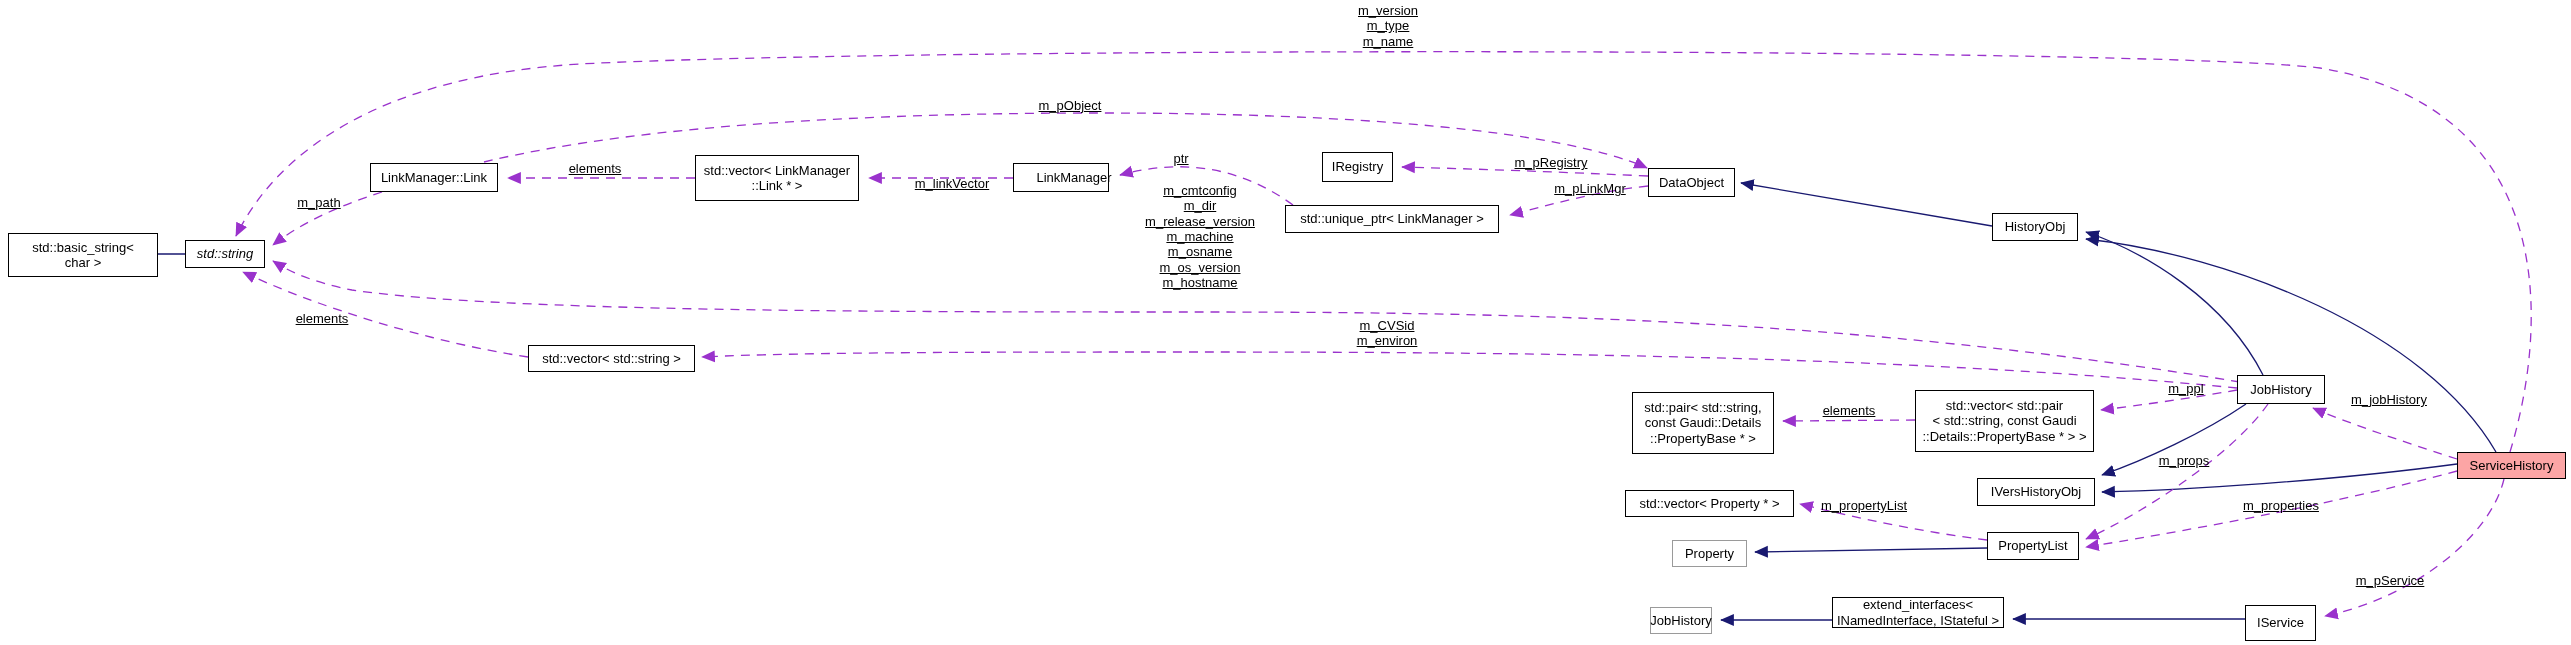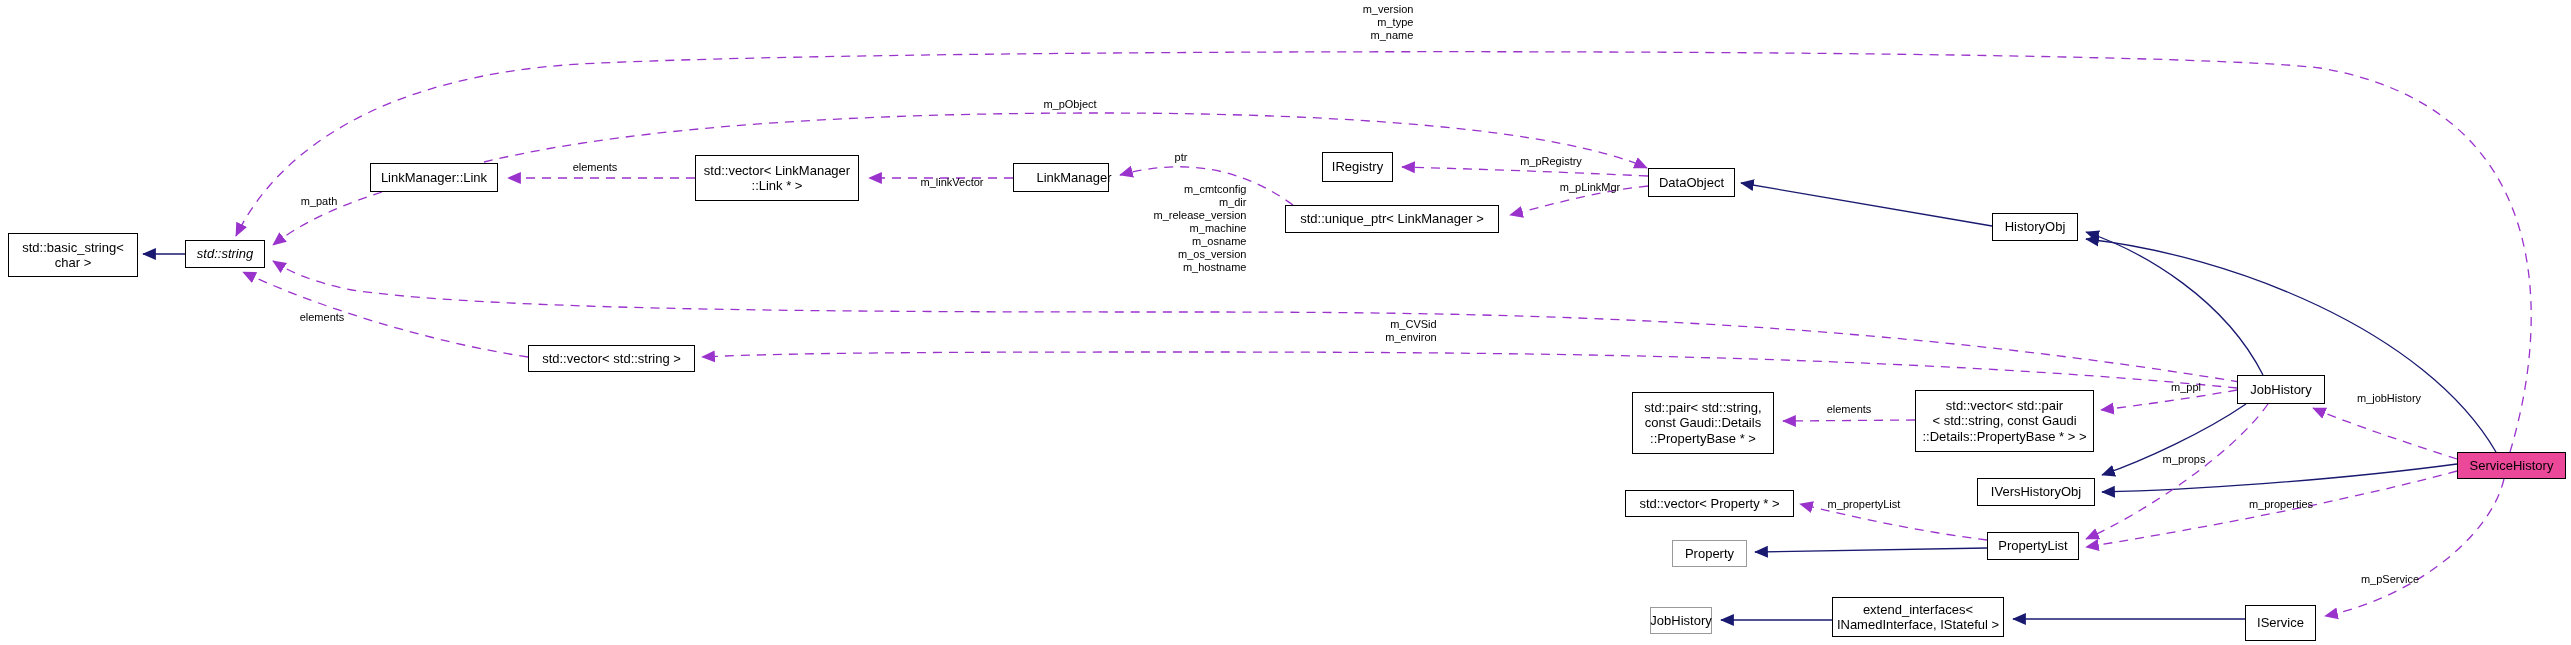--- a/index.html
+++ b/index.html
@@ -12,25 +12,25 @@
   .edge-solid { fill:none; stroke:#191970; stroke-width:1.3; }
   .edge-dashed { fill:none; stroke:#9a32cc; stroke-width:1.3; stroke-dasharray:9 7; }
   .node {
     position:absolute; box-sizing:border-box;
     display:flex; align-items:center; justify-content:center;
     border:1px solid #000000; background:#ffffff;
     font-size:13px; line-height:1.16; text-align:center;
     white-space:pre-line; color:#000000;
   }
   .node.muted { border-color:#9a9a9a; }
-  .node.current { background:#ec4899; }
+  .node.current { background:#fca5a5; }
   .elabel {
     position:absolute; transform:translateX(-50%);
-    font-size:11px; line-height:1.18; text-align:right;
-    white-space:pre-line; color:#000000;
+    font-size:13px; line-height:1.18; text-align:center;
+    white-space:pre-line; color:#000000;text-decoration:underline;
   }
 </style>
 </head>
 <body>
 
 <div class="canvas">
 
   <svg class="edges" viewBox="0 0 2571 645">
     <defs>
       <marker id="arr-navy" viewBox="0 0 10 10" refX="9" refY="5" markerWidth="11" markerHeight="11" orient="auto">
@@ -64,21 +64,21 @@
     <path class="edge-dashed" marker-end="url(#arr-purple)" d="M 2240,382 C 1850,318 1500,312 1200,312 C 900,312 500,312 352,290 C 312,282 290,272 273,261"></path>
     <path class="edge-dashed" marker-end="url(#arr-purple)" d="M 1915,420 L 1783,421"></path>
     <path class="edge-dashed" marker-end="url(#arr-purple)" d="M 2237,390 C 2192,398 2142,405 2101,410"></path>
     <path class="edge-dashed" marker-end="url(#arr-purple)" d="M 2457,459 C 2420,447 2352,425 2313,408"></path>
     <path class="edge-dashed" marker-end="url(#arr-purple)" d="M 2268,404 C 2232,455 2142,514 2086,539"></path>
     <path class="edge-dashed" marker-end="url(#arr-purple)" d="M 2457,471 C 2332,505 2162,535 2086,547"></path>
     <path class="edge-dashed" marker-end="url(#arr-purple)" d="M 1987,540 C 1922,532 1852,517 1800,504"></path>
     <path class="edge-dashed" marker-end="url(#arr-purple)" d="M 2504,479 C 2490,538 2412,598 2325,616"></path>
   </svg>
 
-  <div class="node" style="left:8px;top:233px;width:130px;height:44px;">std::basic_string&lt;
+  <div class="node" style="left:8px;top:233px;width:150px;height:44px;">std::basic_string&lt;
 char &gt;</div>
   <div class="node" style="left:185px;top:240px;width:80px;height:28px;font-style:italic;">std::string</div>
   <div class="node" style="left:370px;top:163px;width:128px;height:29px;">LinkManager::Link</div>
   <div class="node" style="left:695px;top:155px;width:164px;height:46px;">std::vector&lt; LinkManager
 ::Link * &gt;</div>
   <div class="node" style="left:1013px;top:163px;width:96px;height:29px;padding-left:26px;">LinkManager</div>
   <div class="node" style="left:1322px;top:152px;width:71px;height:30px;">IRegistry</div>
   <div class="node" style="left:1285px;top:205px;width:214px;height:28px;">std::unique_ptr&lt; LinkManager &gt;</div>
   <div class="node" style="left:1648px;top:168px;width:87px;height:29px;">DataObject</div>
   <div class="node" style="left:1992px;top:213px;width:86px;height:28px;">HistoryObj</div>
@@ -89,21 +89,21 @@
 const Gaudi::Details
 ::PropertyBase * &gt;</div>
   <div class="node" style="left:1915px;top:390px;width:179px;height:62px;">std::vector&lt; std::pair
 &lt; std::string, const Gaudi
 ::Details::PropertyBase * &gt; &gt;</div>
   <div class="node" style="left:1977px;top:478px;width:118px;height:28px;">IVersHistoryObj</div>
   <div class="node" style="left:1625px;top:490px;width:169px;height:27px;">std::vector&lt; Property * &gt;</div>
   <div class="node muted" style="left:1672px;top:540px;width:75px;height:27px;">Property</div>
   <div class="node" style="left:1987px;top:532px;width:92px;height:28px;">PropertyList</div>
   <div class="node muted" style="left:1650px;top:607px;width:62px;height:27px;">JobHistory</div>
-  <div class="node" style="left:1832px;top:597px;width:172px;height:40px;">extend_interfaces&lt;
+  <div class="node" style="left:1832px;top:597px;width:172px;height:31px;">extend_interfaces&lt;
 INamedInterface, IStateful &gt;</div>
   <div class="node" style="left:2245px;top:605px;width:71px;height:36px;">IService</div>
 
   <div class="elabel" style="left:1388px;top:3px;">m_version
 m_type
 m_name</div>
   <div class="elabel" style="left:1070px;top:98px;">m_pObject</div>
   <div class="elabel" style="left:595px;top:161px;">elements</div>
   <div class="elabel" style="left:952px;top:176px;">m_linkVector</div>
   <div class="elabel" style="left:1181px;top:151px;">ptr</div>
@@ -111,21 +111,21 @@
 m_dir
 m_release_version
 m_machine
 m_osname
 m_os_version
 m_hostname</div>
   <div class="elabel" style="left:1551px;top:155px;">m_pRegistry</div>
   <div class="elabel" style="left:1550px;top:181px;margin-left:40px;">m_pLinkMgr</div>
   <div class="elabel" style="left:319px;top:195px;">m_path</div>
   <div class="elabel" style="left:322px;top:311px;">elements</div>
-  <div class="elabel" style="left:1387px;top:318px;margin-left:24px;">m_CVSid
+  <div class="elabel" style="left:1387px;top:318px;">m_CVSid
 m_environ</div>
   <div class="elabel" style="left:1849px;top:403px;">elements</div>
   <div class="elabel" style="left:2186px;top:381px;">m_ppl</div>
   <div class="elabel" style="left:2389px;top:392px;">m_jobHistory</div>
   <div class="elabel" style="left:2184px;top:453px;">m_props</div>
   <div class="elabel" style="left:1864px;top:498px;">m_propertyList</div>
   <div class="elabel" style="left:2281px;top:498px;">m_properties</div>
   <div class="elabel" style="left:2390px;top:573px;">m_pService</div>
 
 </div>

